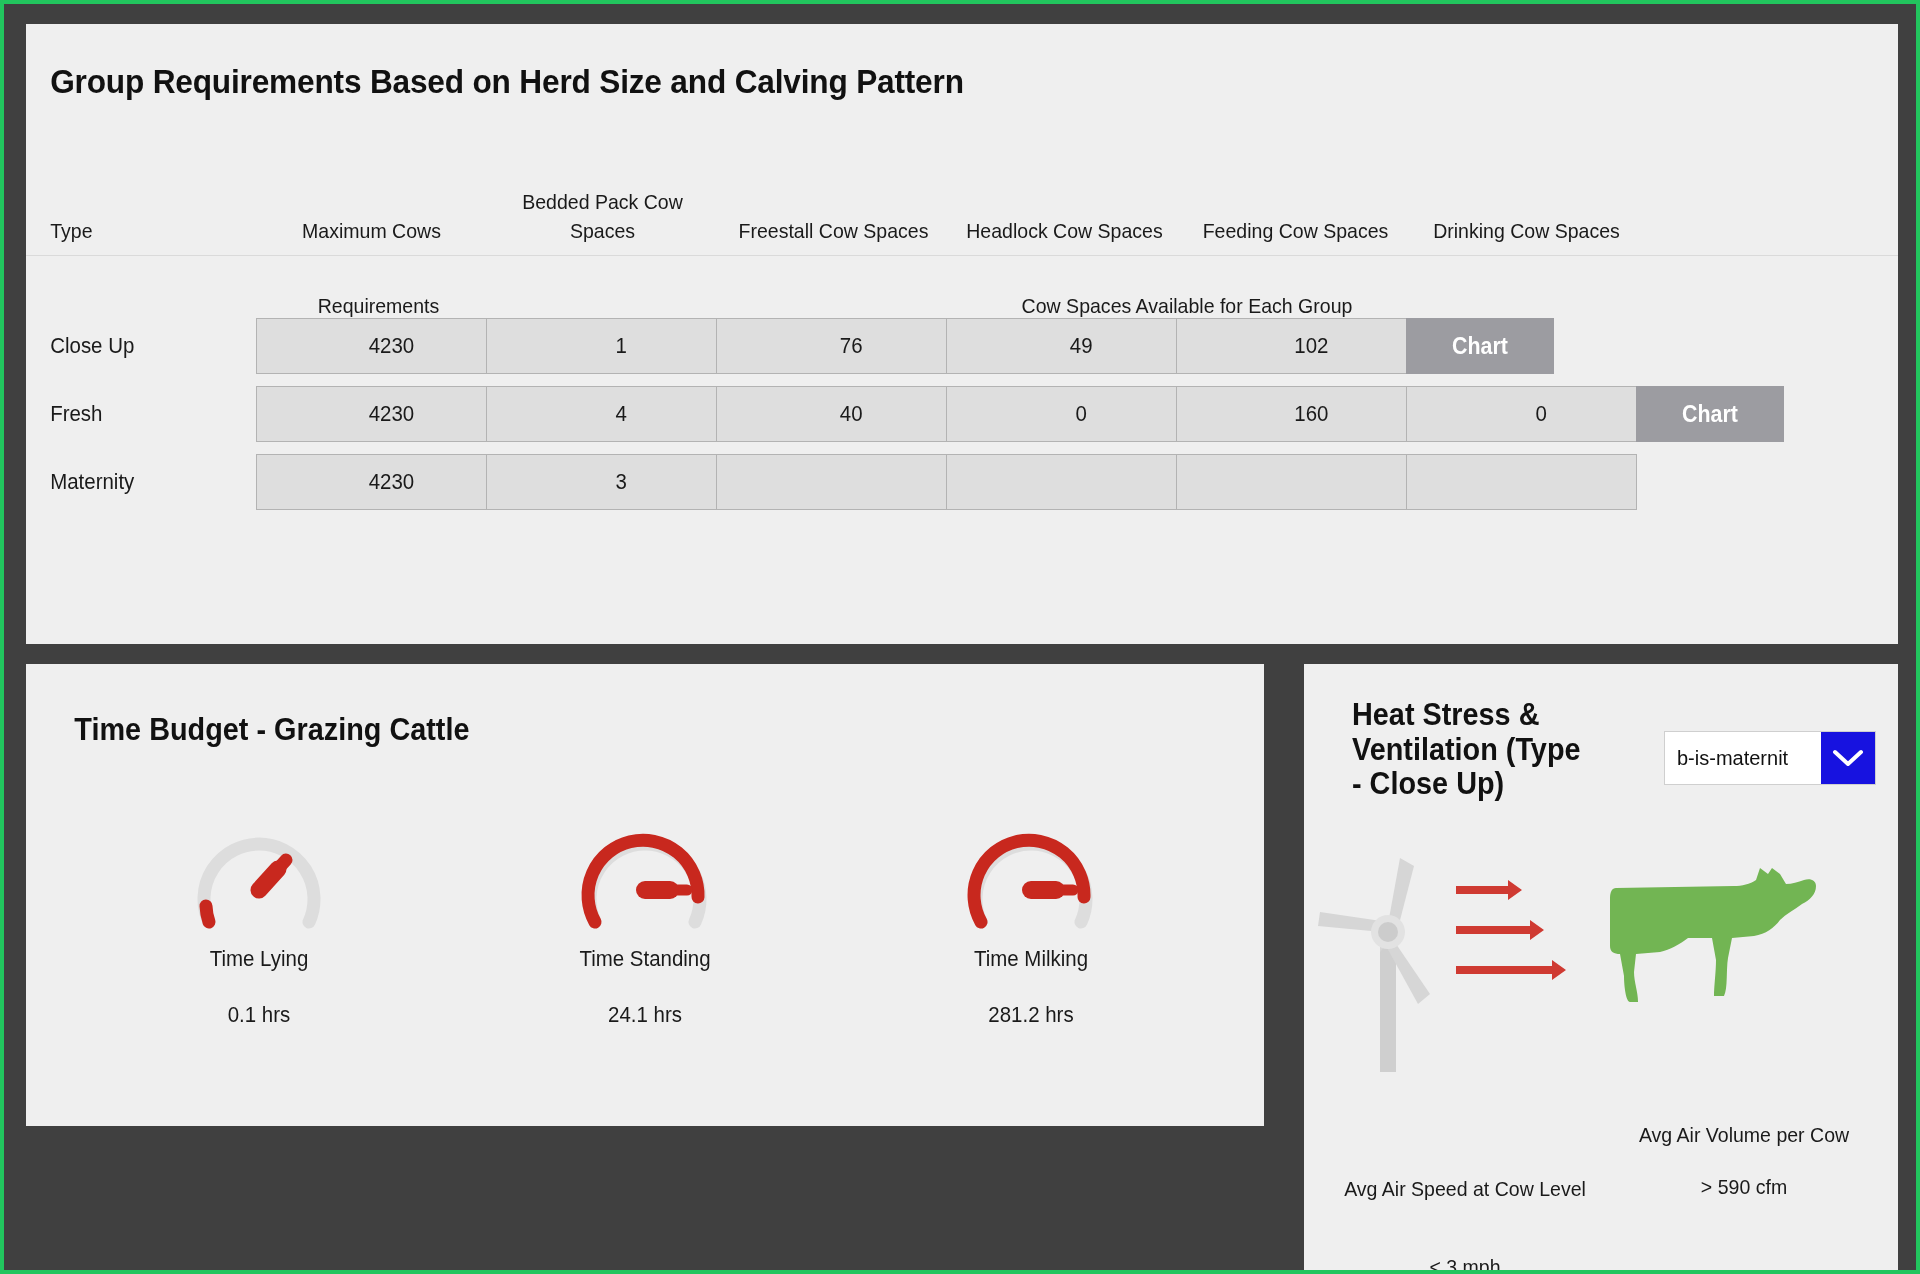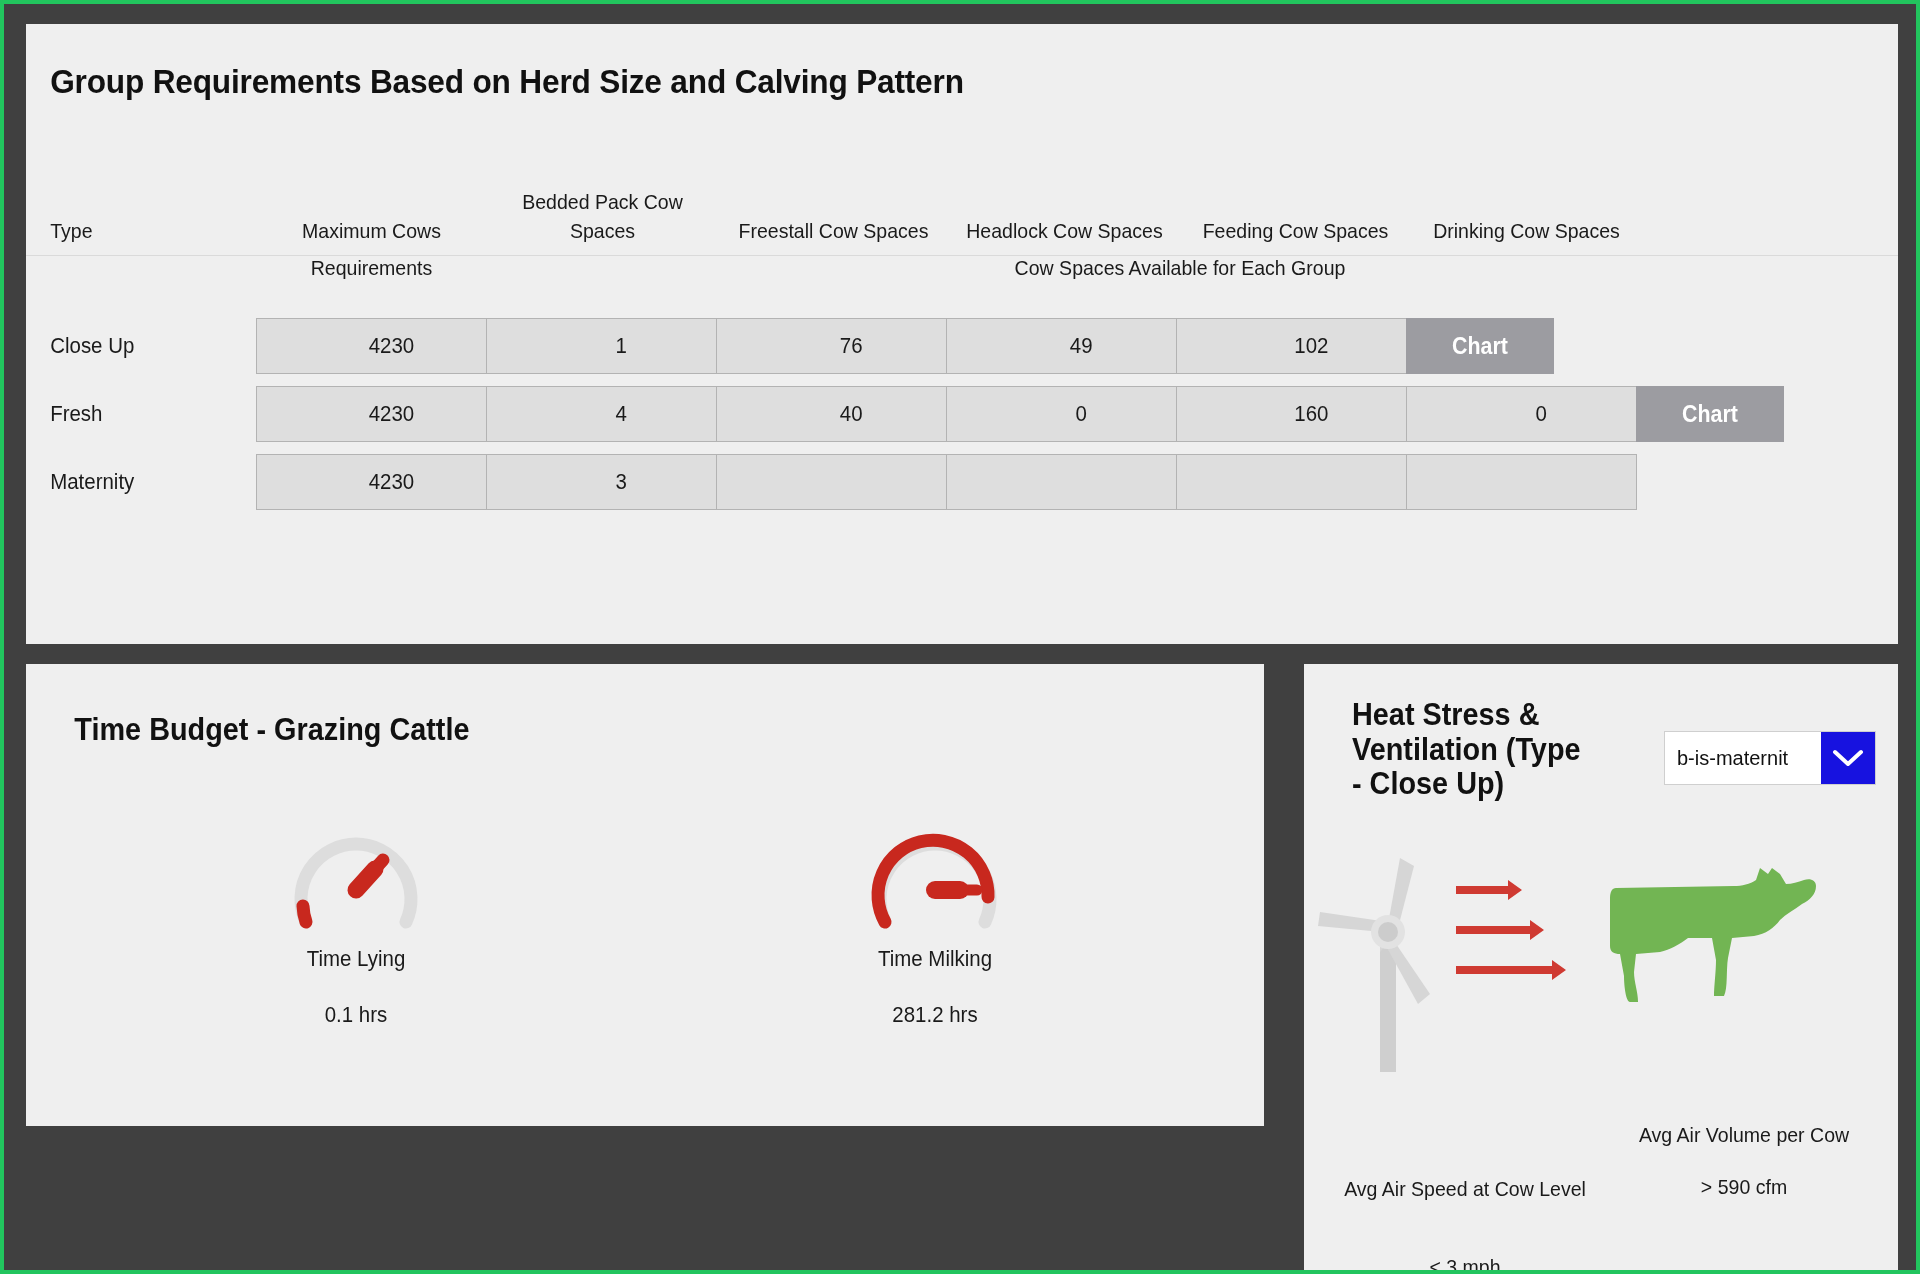--- a/index.html
+++ b/index.html
@@ -58,21 +58,22 @@
   }
   .hdr-cell.left { text-align: left; padding-left: 26px; transform-origin: left; }
 
   .col-type    { width: 230px; flex: 0 0 230px; }
   .col-cell    { width: 231px; flex: 0 0 231px; }
   .col-btn     { width: 148px; flex: 0 0 148px; }
 
   .sub-row {
     display: flex;
     height: 62px;
-    align-items: flex-start;
+    align-items: flex-end;
+    padding-left: 7px;
   }
   .sub-label {
     font-size: 21px;
     color: #1a1a1a;
     text-align: center;
     transform: scaleX(0.93);
   }
   .sub-span4 { width: 924px; flex: 0 0 924px; }
 
   .data-row {
@@ -337,20 +338,30 @@
         <svg class="gauge-svg" width="160" height="140" viewBox="0 0 160 140">
           <path d="M 30 124 A 55 55 0 1 1 130 124" fill="none" stroke="#dddddd" stroke-width="13" stroke-linecap="round"></path>
           <path d="M 30 124 A 55 55 0 0 1 27 108" fill="none" stroke="#c8281e" stroke-width="13" stroke-linecap="round"></path>
           <line x1="80" y1="92" x2="107" y2="62" stroke="#c8281e" stroke-width="13" stroke-linecap="round"></line>
           <line x1="80" y1="92" x2="99" y2="71" stroke="#c8281e" stroke-width="17" stroke-linecap="round"></line>
         </svg>
         <div class="gauge-label">Time Lying</div>
         <div class="gauge-value">0.1 hrs</div>
       </div>
 
+      <div class="gauge-item">
+        <svg class="gauge-svg" width="160" height="140" viewBox="0 0 160 140">
+          <path d="M 30 124 A 55 55 0 1 1 130 124" fill="none" stroke="#dddddd" stroke-width="13" stroke-linecap="round"></path>
+          <path d="M 30 124 A 55 55 0 1 1 133 99" fill="none" stroke="#c8281e" stroke-width="13" stroke-linecap="round"></path>
+          <line x1="80" y1="92" x2="122" y2="92" stroke="#c8281e" stroke-width="11" stroke-linecap="round"></line>
+          <line x1="80" y1="92" x2="105" y2="92" stroke="#c8281e" stroke-width="18" stroke-linecap="round"></line>
+        </svg>
+        <div class="gauge-label">Time Standing</div>
+        <div class="gauge-value">24.1 hrs</div>
+      </div>
 
       <div class="gauge-item">
         <svg class="gauge-svg" width="160" height="140" viewBox="0 0 160 140">
           <path d="M 30 124 A 55 55 0 1 1 130 124" fill="none" stroke="#dddddd" stroke-width="13" stroke-linecap="round"></path>
           <path d="M 30 124 A 55 55 0 1 1 133 99" fill="none" stroke="#c8281e" stroke-width="13" stroke-linecap="round"></path>
           <line x1="80" y1="92" x2="122" y2="92" stroke="#c8281e" stroke-width="11" stroke-linecap="round"></line>
           <line x1="80" y1="92" x2="105" y2="92" stroke="#c8281e" stroke-width="18" stroke-linecap="round"></line>
         </svg>
         <div class="gauge-label">Time Milking</div>
         <div class="gauge-value">281.2 hrs</div>

